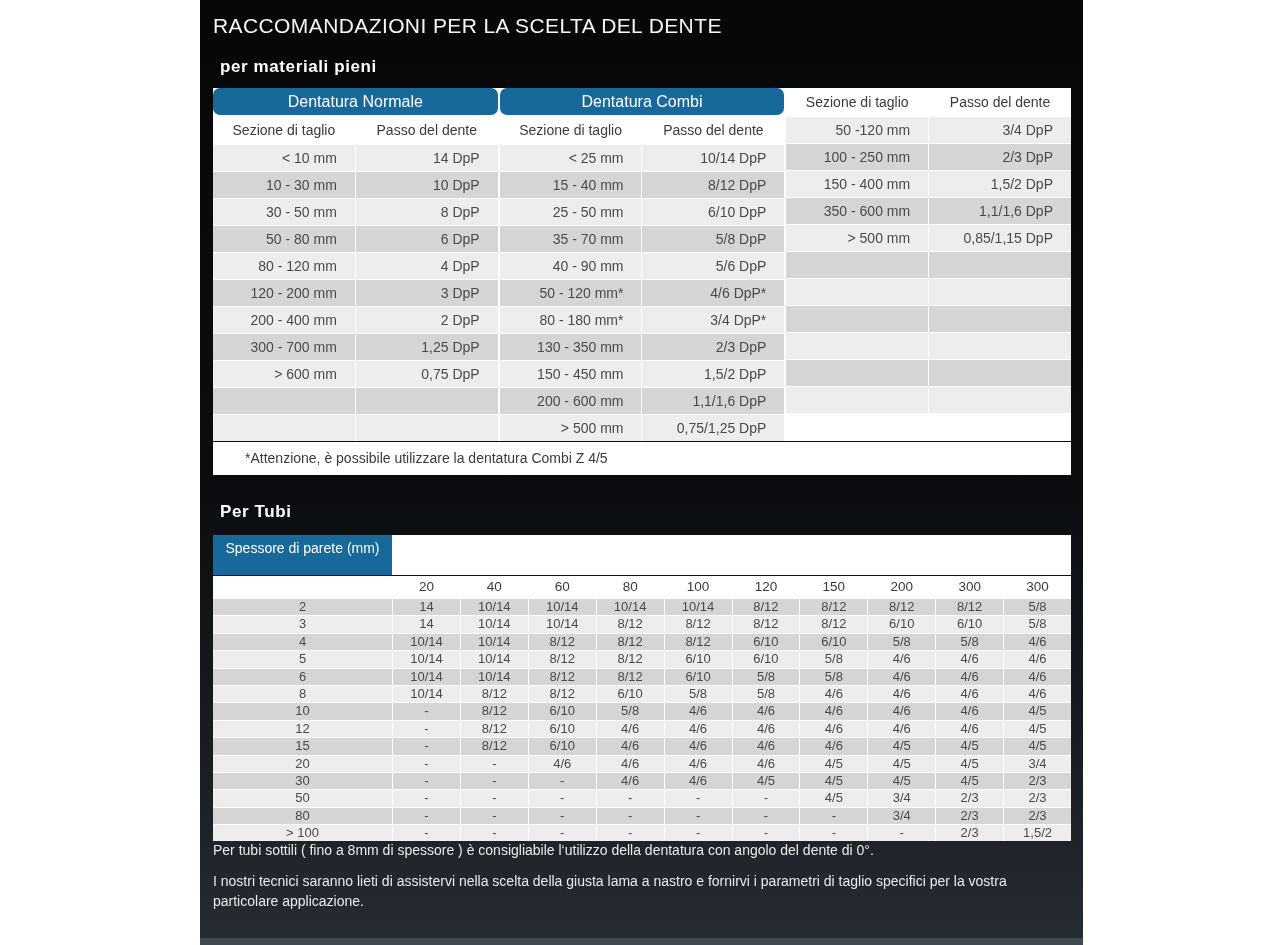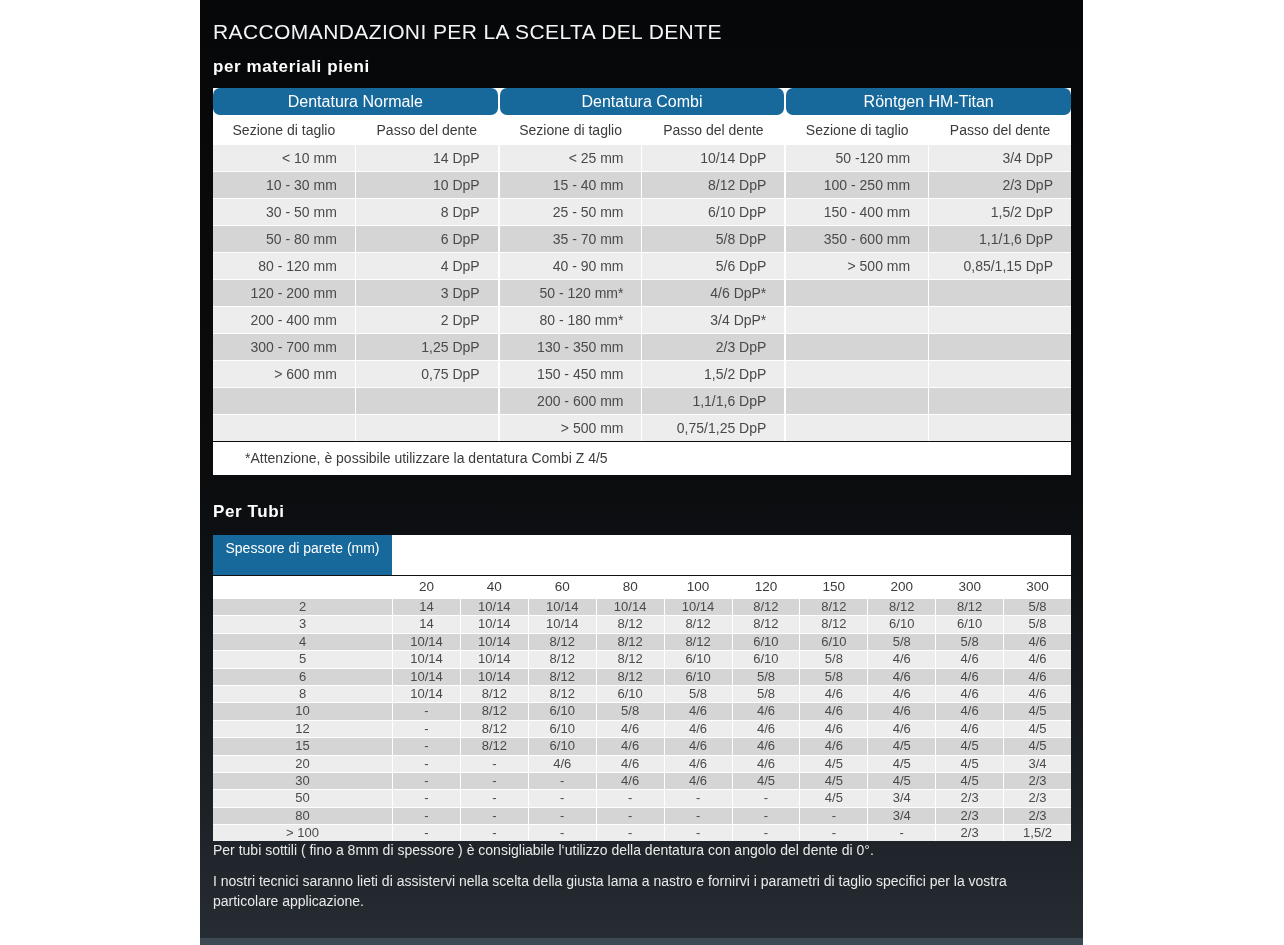--- a/index.html
+++ b/index.html
@@ -5,22 +5,22 @@
   * { margin:0; padding:0; box-sizing:border-box; }
   html,body { width:1284px; height:945px; background:#ffffff; overflow:hidden;
               font-family:"Liberation Sans", sans-serif; }
   .page { position:relative; width:1284px; height:945px; background:#ffffff; }
 
   
   .panel { position:absolute; left:200px; top:0; width:883px; height:945px;
            background:linear-gradient(to bottom, #060708 0%, #0a0c0e 50%, #1b2025 84%, #262d33 100%); }
   .bottom-bar { position:absolute; left:0; top:938px; width:883px; height:7px; background:#3d4a53; }
 
-  .title { position:absolute; left:13px; top:14px; font-size:21px; color:#f5f5f5; letter-spacing:.4px;margin-top:6px; }
-  .sec-heading { position:absolute; left:13px; font-size:17px; font-weight:bold; color:#ffffff; letter-spacing:.6px; }
+  .title { position:absolute; left:13px; top:14px; font-size:21px; color:#f5f5f5; letter-spacing:.4px; }
+  .sec-heading { position:absolute; left:20px; font-size:17px; font-weight:bold; color:#ffffff; letter-spacing:.6px; }
   .h-solid { top:57px; }
   .h-tubes { top:502px; }
 
   
   .t1 { position:absolute; left:13px; top:88px; width:858px; }
   .t1-groups { display:grid; grid-template-columns:repeat(3,1fr); column-gap:2px; background:#fff; }
   .t1-group { background:#fff; display:flex; flex-direction:column; }
   .t1-ghead { height:27px; line-height:27px; background:#17699c; color:#fff; font-size:16px;
               text-align:center; margin-bottom:1px;border-radius:7px; }
   .t1-gbody { display:grid; grid-template-columns:1fr 1fr; gap:1px; background:#fff;
@@ -110,21 +110,20 @@
               <div class="t1-cell dk">2/3 DpP</div>
               <div class="t1-cell lt">150 - 450 mm</div>
               <div class="t1-cell lt">1,5/2 DpP</div>
               <div class="t1-cell dk">200 - 600 mm</div>
               <div class="t1-cell dk">1,1/1,6 DpP</div>
               <div class="t1-cell lt">&gt; 500 mm</div>
               <div class="t1-cell lt">0,75/1,25 DpP</div>
             </div>
           </div>
           <div class="t1-group">
-            <div class="t1-ghead">Röntgen HM-Titan</div>
             <div class="t1-gbody">
               <div class="t1-sub">Sezione di taglio</div>
               <div class="t1-sub">Passo del dente</div>
               <div class="t1-cell lt">50 -120 mm</div>
               <div class="t1-cell lt">3/4 DpP</div>
               <div class="t1-cell dk">100 - 250 mm</div>
               <div class="t1-cell dk">2/3 DpP</div>
               <div class="t1-cell lt">150 - 400 mm</div>
               <div class="t1-cell lt">1,5/2 DpP</div>
               <div class="t1-cell dk">350 - 600 mm</div>

